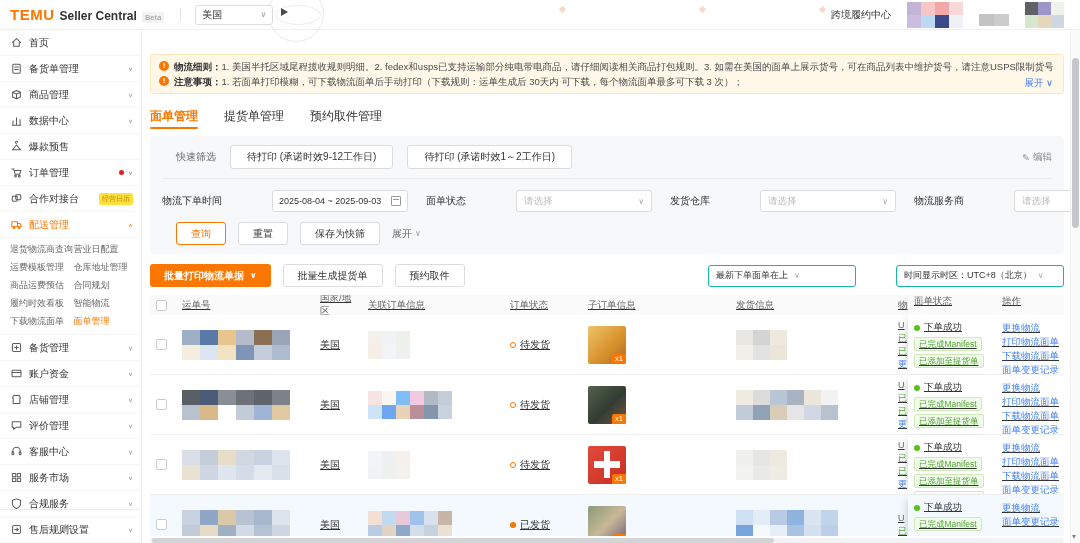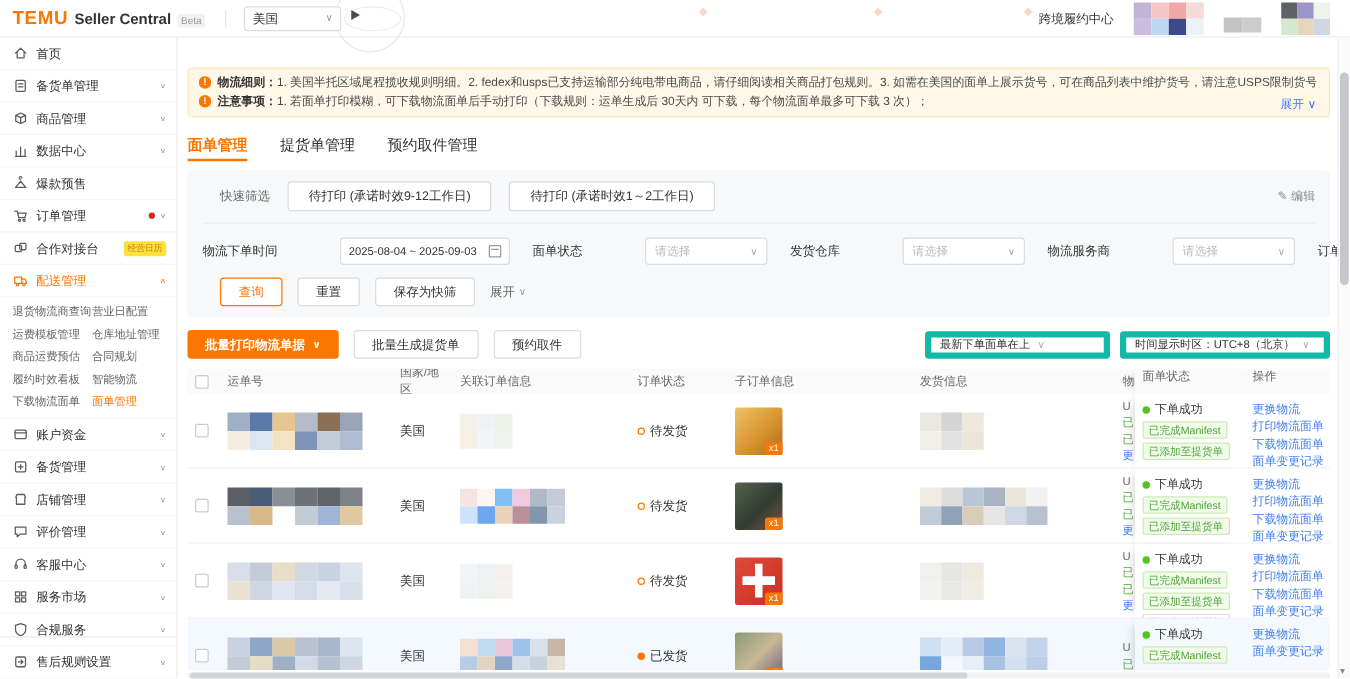--- a/index.html
+++ b/index.html
@@ -61,43 +61,43 @@
   .tab .new-badge { background:#fadb14; color:#fff; font-size:8px; font-weight:bold; padding:1px 4px; border-radius:2px; }
 
   .filter-card { margin-top:8px; background:#f7f8fa; border-radius:4px; padding:9px 12px 9px 12px; }
   .quick-row { display:flex; align-items:center; border-bottom:1px solid #ececec; padding-bottom:9px; }
   .quick-label { font-size:10px; color:#666; margin:0 14px 0 14px; }
   .quick-btn { height:24px; background:#fff; border:1px solid #dcdcdc; border-radius:3px; font-size:10px; color:#333; padding:0 16px; margin-right:14px; display:flex; align-items:center; cursor:pointer; }
   .edit-link { margin-left:auto; font-size:9.5px; color:#8a8a8a; cursor:pointer; display:flex; align-items:center; gap:3px; }
   .sel-row { display:flex; align-items:center; margin-top:11px; }
   .f-group { display:flex; align-items:center; margin-right:18px;gap:42px; }
   .f-label { font-size:10px; color:#333; margin-right:8px; white-space:nowrap; }
-  .f-select { width:98px; height:22px; background:#fff; border:1px solid #dcdcdc; border-radius:3px; display:flex; align-items:center; justify-content:space-between; padding:0 7px; font-size:9.5px; color:#bbb; cursor:pointer; }
+  .f-select { width:136px; height:22px; background:#fff; border:1px solid #dcdcdc; border-radius:3px; display:flex; align-items:center; justify-content:space-between; padding:0 7px; font-size:9.5px; color:#bbb; cursor:pointer; }
   .f-select .chev { color:#aaa; font-size:8px; }
   .date-input { width:136px; height:22px; background:#fff; border:1px solid #dcdcdc; border-radius:3px; display:flex; align-items:center; justify-content:space-between; padding:0 6px; font-size:9px; color:#333; cursor:pointer; }
   .btn-row { display:flex; align-items:center; margin-top:10px; }
   .btn { height:23px; border-radius:3px; font-size:10px; padding:0 14px; display:flex; align-items:center; cursor:pointer; margin-right:12px; }
   .btn.primary-ghost { border:1px solid #fb7701; color:#fb7701; background:#fff; margin-left:14px; }
   .btn.plain { border:1px solid #dcdcdc; color:#333; background:#fff; }
   .expand-link { font-size:10px; color:#666; cursor:pointer; display:flex; align-items:center; gap:3px; }
   .expand-link .chev { color:#999; font-size:8px; }
 
   .toolbar { display:flex; align-items:center; margin-top:10px; }
   .btn.batch { background:#fb7701; color:#fff; border:none; gap:6px; font-weight:bold; }
   .btn.batch .chev { font-size:8px; }
   .toolbar-tip { font-size:9.5px; color:#9a9a9a; margin-left:4px; display:flex; align-items:center; gap:3px; }
   .toolbar-tip .info-ic { width:10px; height:10px; border:1px solid #bbb; border-radius:50%; font-size:7px; line-height:8px; text-align:center; color:#999; }
   .toolbar-right { margin-left:auto; display:flex; align-items:center; gap:8px; }
-  .t-select { height:22px; background:#fff; border:5px solid #14b8a6; border-radius:3px; display:flex; align-items:center; padding:0 7px; font-size:9px; color:#333; cursor:pointer; }
+  .t-select { height:22px; background:#fff; border:1px solid #14b8a6; border-radius:3px; display:flex; align-items:center; padding:0 7px; font-size:9px; color:#333; cursor:pointer;margin-left:32px; }
   .t-select.sort { width:148px; }
   .t-select.tz { width:168px; }
   .t-select .chev { color:#aaa; font-size:8px; margin-left:6px; }
 
   
-  .tbl { margin-top:8px; }
+  .tbl { margin-top:8px;text-decoration:underline; }
   .tr { display:flex; align-items:stretch; }
   .tbl-head { background:#fafafa; height:20px; }
   .tbl-head .td { display:flex; align-items:center; font-size:9.5px; color:#666; }
   .td { padding:0 6px; overflow:hidden; }
   .c-sel{flex:0 0 26px;} .c-way{flex:0 0 138px;} .c-cty{flex:0 0 48px;} .c-ord{flex:0 0 142px;}
   .c-sta{flex:0 0 78px;} .c-sub{flex:0 0 148px;} .c-shp{flex:0 0 168px;} .c-clip{flex:0 0 10px; padding:0;}
   .c-lab{flex:0 0 88px;} .c-act{flex:0 0 68px;}
   .tbl-body { height:221px; overflow:hidden; }
   .row { height:60px; border-bottom:1px solid #f2f2f2; background:#fff; }
   .row.hl { background:#f4f9ff; }
@@ -273,35 +273,35 @@
           <span class="sub">商品运费预估</span>
           <span class="sub">合同规划</span>
           <span class="sub">履约时效看板</span>
           <span class="sub">智能物流</span>
           <span class="sub">下载物流面单</span>
           <span class="sub active">面单管理</span>
         </div>
         <div class="side-item">
           <span class="ic">
             <svg class="ic-svg" width="13" height="13" viewBox="0 0 14 14" fill="none" stroke="#5c5c5c" stroke-width="1.1" stroke-linecap="round" stroke-linejoin="round">
+              <rect x="2.6" y="2.6" width="8.8" height="8.8" rx="1.2"></rect>
+              <path d="M7 5 V9 M5 7 H9"></path>
+            </svg>
+          </span>
+          <span class="lbl">备货管理</span>
+          <span class="side-arrow">∨</span>
+        </div>
+        <div class="side-item">
+          <span class="ic">
+            <svg class="ic-svg" width="13" height="13" viewBox="0 0 14 14" fill="none" stroke="#5c5c5c" stroke-width="1.1" stroke-linecap="round" stroke-linejoin="round">
               <rect x="2.2" y="3.4" width="9.6" height="7.2" rx="1"></rect>
               <path d="M2.2 5.8 H11.8"></path>
             </svg>
           </span>
           <span class="lbl">账户资金</span>
-          <span class="side-arrow">∨</span>
-        </div>
-        <div class="side-item">
-          <span class="ic">
-            <svg class="ic-svg" width="13" height="13" viewBox="0 0 14 14" fill="none" stroke="#5c5c5c" stroke-width="1.1" stroke-linecap="round" stroke-linejoin="round">
-              <rect x="2.6" y="2.6" width="8.8" height="8.8" rx="1.2"></rect>
-              <path d="M7 5 V9 M5 7 H9"></path>
-            </svg>
-          </span>
-          <span class="lbl">备货管理</span>
           <span class="side-arrow">∨</span>
         </div>
         <div class="side-item">
           <span class="ic">
             <svg class="ic-svg" width="13" height="13" viewBox="0 0 14 14" fill="none" stroke="#5c5c5c" stroke-width="1.1" stroke-linecap="round" stroke-linejoin="round">
               <path d="M2.8 5.4 L3.8 2.8 H10.2 L11.2 5.4 M3.4 5.4 V11.2 H10.6 V5.4"></path>
             </svg>
           </span>
           <span class="lbl">店铺管理</span>
           <span class="side-arrow">∨</span>

